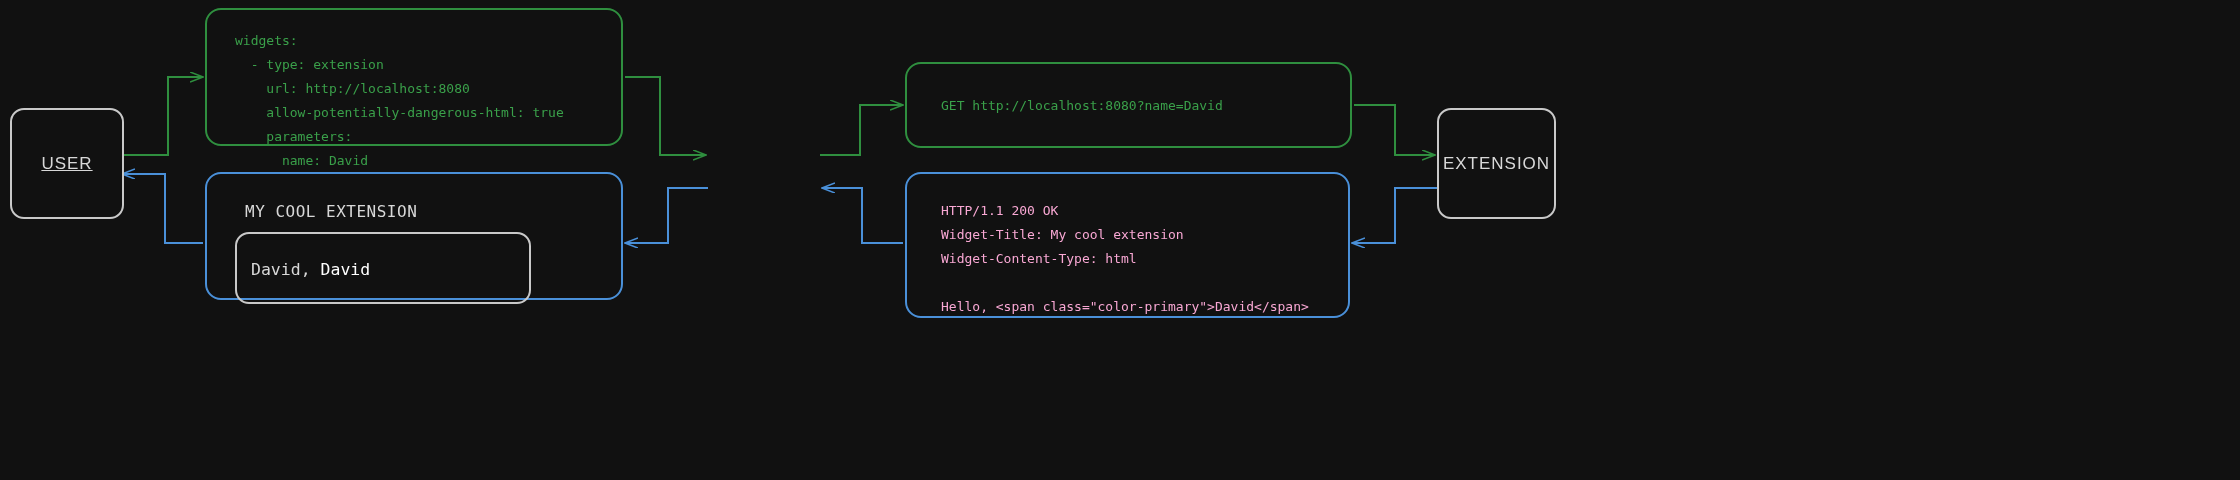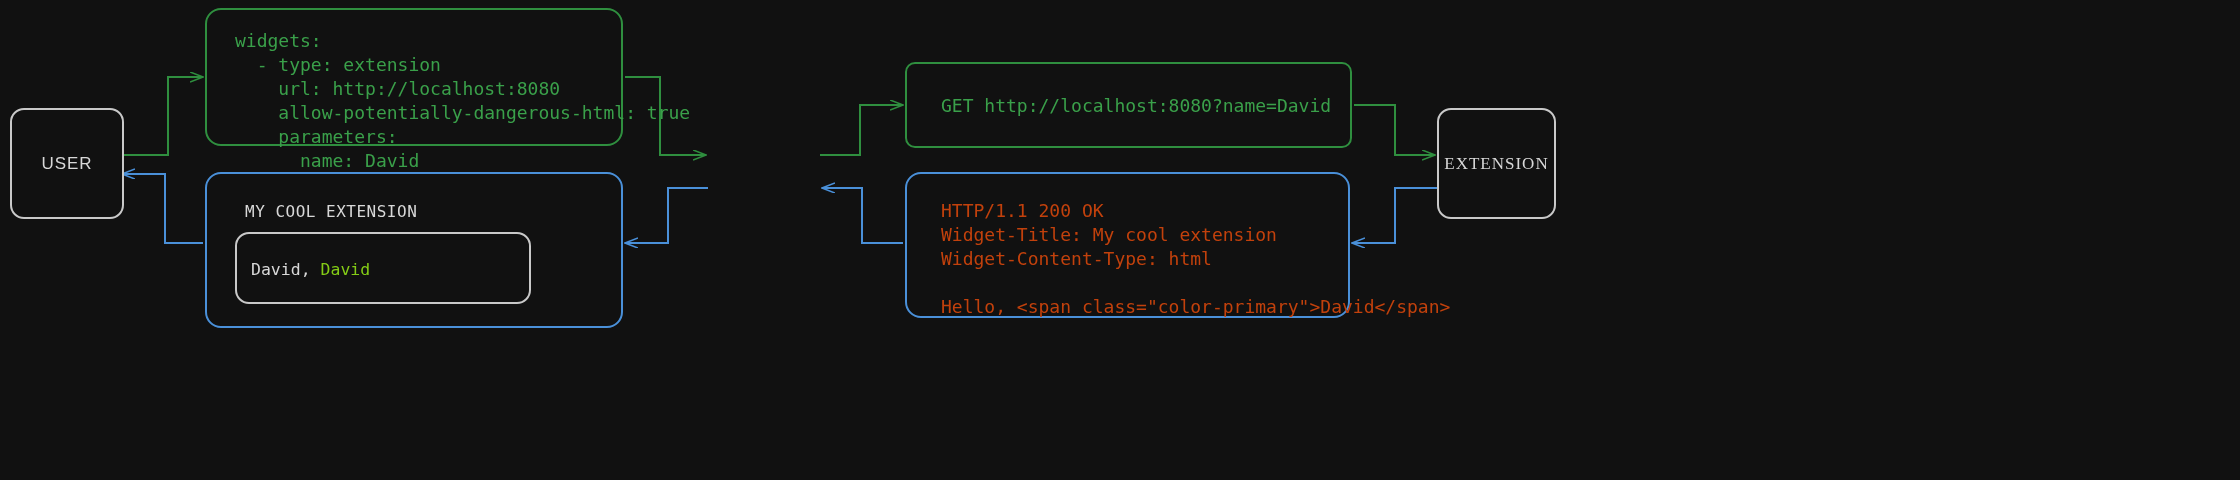--- a/index.html
+++ b/index.html
@@ -6,49 +6,49 @@
   body{width:2240px;height:480px;overflow:hidden;
        font-family:"DejaVu Sans Mono",monospace;}
   #stage{position:relative;width:2240px;height:480px;background:#111111;}
 
   svg.wires{position:absolute;left:0;top:0;width:2240px;height:480px;
             pointer-events:none;}
 
   .node{position:absolute;border:2px solid #c9c9c9;border-radius:14px;
         background:#111111;display:flex;align-items:center;justify-content:center;}
   .node .lbl{color:#d8d8d8;letter-spacing:1px;}
-  .node.sans .lbl{font-family:"Liberation Sans",sans-serif;font-size:17px;}
-  .node.mono .lbl{font-family:Liberation Serif, serif;font-size:17px;}
+  .node.sans .lbl{font-family:"Liberation Sans",sans-serif;font-size:17px;text-decoration:underline;}
+  .node.mono .lbl{font-family:Liberation Sans, sans-serif;font-size:17px;}
 
   .panel{position:absolute;border-radius:16px;background:#111111;box-sizing:border-box;}
   .panel.green{border:2px solid #2f8f3f;}
   .panel.blue{border:2px solid #4a90d9;}
 
   pre.code{margin:0;white-space:pre;font-family:"DejaVu Sans Mono",monospace;
-           font-size:18px;line-height:24px;}
+           font-size:13px;line-height:24px;}
   pre.code.green{color:#3aa04a;}
-  pre.code.blue{color:#c2410c;}
+  pre.code.blue{color:#f9a8d4;}
 
   #cfg{left:205px;top:8px;width:418px;height:138px;}
   #cfg pre{position:absolute;left:28px;top:19px;}
 
-  #getreq{left:905px;top:62px;width:447px;height:86px;border-radius:10px;}
+  #getreq{left:905px;top:62px;width:447px;height:86px;}
   #getreq pre{position:absolute;left:34px;top:30px;}
 
   #resp{left:905px;top:172px;width:445px;height:146px;}
   #resp pre{position:absolute;left:34px;top:25px;}
 
-  #widget{left:205px;top:172px;width:418px;height:156px;}
+  #widget{left:205px;top:172px;width:418px;height:128px;}
   #wtitle{position:absolute;left:38px;top:28px;color:#d8d8d8;
           font-family:"DejaVu Sans Mono",monospace;font-size:16px;letter-spacing:.5px;}
   #winner{position:absolute;left:28px;top:58px;width:296px;height:72px;
           border:2px solid #c9c9c9;border-radius:14px;box-sizing:border-box;}
   #wtext{position:absolute;left:14px;top:26px;
          font-family:"DejaVu Sans Mono",monospace;font-size:16.5px;color:#d8d8d8;}
-  #wtext .accent{color:#84cc16;}
+  #wtext .accent{color:#ffffff;}
 
   #user{left:10px;top:108px;width:110px;height:107px;}
   #glance{left:708px;top:108px;width:112px;height:107px;}
   #ext{left:1437px;top:108px;width:115px;height:107px;}
 </style>
 </head>
 <body>
 
 <div id="stage">
 

